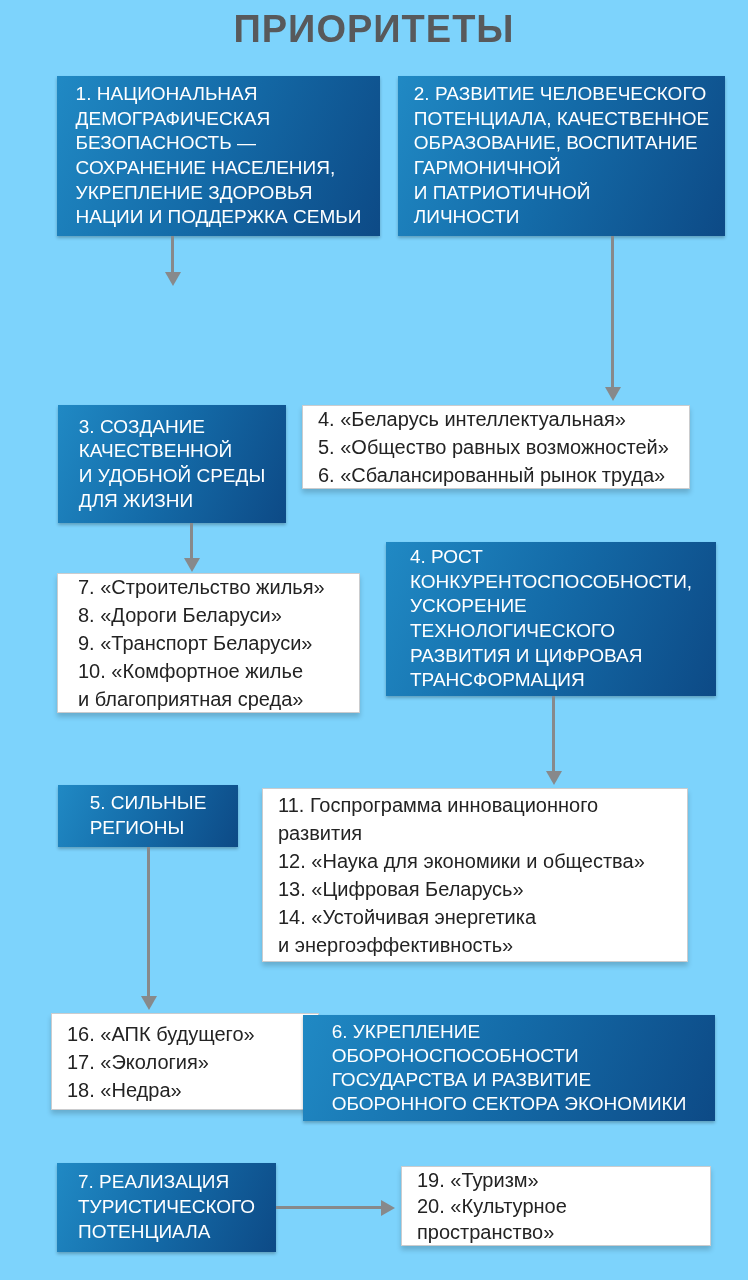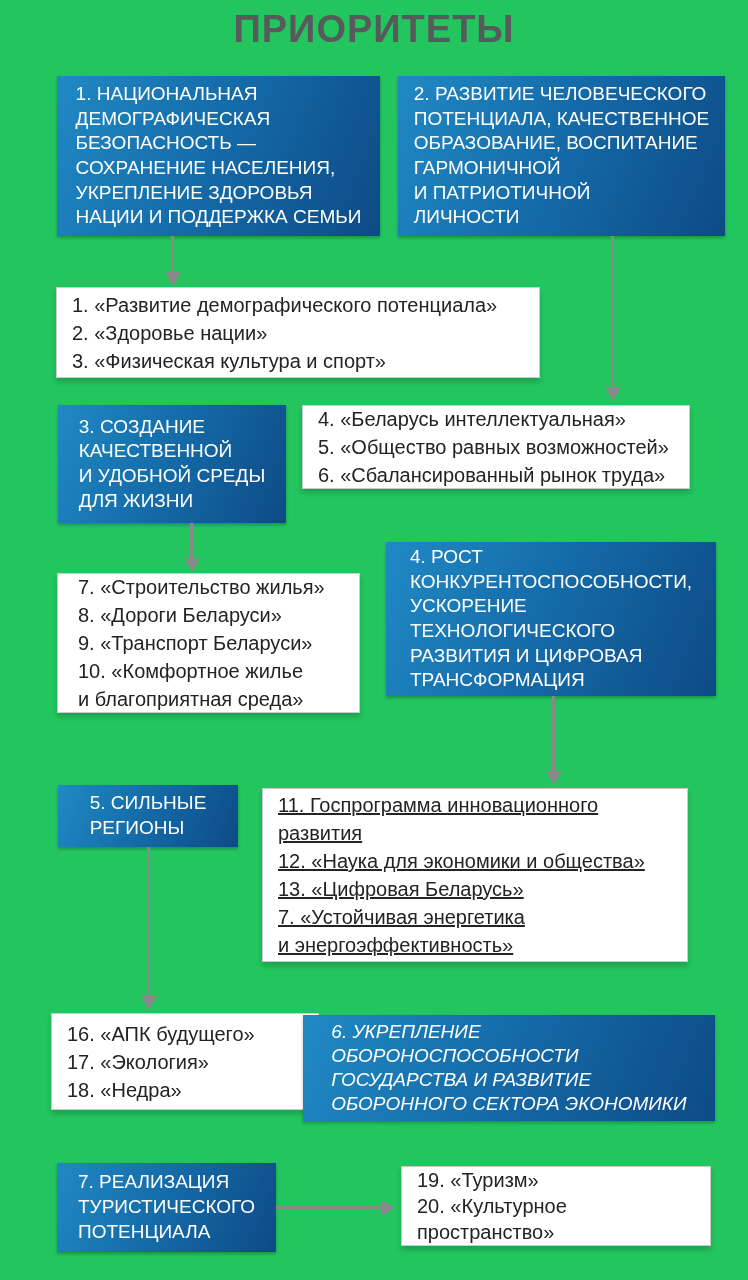--- a/index.html
+++ b/index.html
@@ -1,17 +1,17 @@
 <!DOCTYPE html>
 <html><head>
 <meta charset="utf-8">
 <style>
   html,body{margin:0;padding:0;background:#ffffff;}
   .canvas{
-    position:relative;width:748px;height:1280px;background:#22c55e;
+    position:relative;width:748px;height:1280px;background:#7dd3fc;
     font-family:"Liberation Sans",sans-serif;overflow:hidden;
   }
   .title{
     position:absolute;left:0;top:8px;width:748px;text-align:center;
     font-size:38px;font-weight:bold;color:#58595b;letter-spacing:1px;
   }
   .bluebox{
     position:absolute;box-sizing:border-box;
     background:linear-gradient(112deg,#2089c4 0%,#146ba8 48%,#0d4a86 100%);
     color:#ffffff;display:flex;align-items:center;justify-content:center;
@@ -57,25 +57,20 @@
   <div class="bluebox" style="left:398px;top:76px;width:327px;height:160px;">2. РАЗВИТИЕ ЧЕЛОВЕЧЕСКОГО
 ПОТЕНЦИАЛА, КАЧЕСТВЕННОЕ
 ОБРАЗОВАНИЕ, ВОСПИТАНИЕ
 ГАРМОНИЧНОЙ
 И ПАТРИОТИЧНОЙ
 ЛИЧНОСТИ</div>
 
   <div class="v-arrow" style="left:171px;top:236px;height:37px;"></div>
   <div class="v-arrow" style="left:611px;top:236px;height:152px;"></div>
 
-  <div class="whitebox" style="left:56px;top:287px;width:484px;height:91px;">
-    <div class="item">1. «Развитие демографического потенциала»</div>
-    <div class="item">2. «Здоровье нации»</div>
-    <div class="item">3. «Физическая культура и спорт»</div>
-  </div>
 
   <div class="bluebox" style="left:58px;top:405px;width:228px;height:118px;">3. СОЗДАНИЕ
 КАЧЕСТВЕННОЙ
 И УДОБНОЙ СРЕДЫ
 ДЛЯ ЖИЗНИ</div>
   <div class="whitebox" style="left:302px;top:405px;width:388px;height:84px;">
     <div class="item">4. «Беларусь интеллектуальная»</div>
     <div class="item">5. «Общество равных возможностей»</div>
     <div class="item">6. «Сбалансированный рынок труда»</div>
   </div>
@@ -93,36 +88,36 @@
 КОНКУРЕНТОСПОСОБНОСТИ,
 УСКОРЕНИЕ
 ТЕХНОЛОГИЧЕСКОГО
 РАЗВИТИЯ И ЦИФРОВАЯ
 ТРАНСФОРМАЦИЯ</div>
 
   <div class="v-arrow" style="left:552px;top:696px;height:76px;"></div>
 
   <div class="bluebox" style="left:58px;top:785px;width:180px;height:62px;padding:8px 10px;">5. СИЛЬНЫЕ
 РЕГИОНЫ</div>
-  <div class="whitebox" style="left:262px;top:788px;width:426px;height:174px;text-decoration:underline;">
+  <div class="whitebox" style="left:262px;top:788px;width:426px;height:174px;">
     <div class="item">11. Госпрограмма инновационного развития</div>
     <div class="item">12. «Наука для экономики и общества»</div>
     <div class="item">13. «Цифровая Беларусь»</div>
-    <div class="item">7. «Устойчивая энергетика
+    <div class="item">14. «Устойчивая энергетика
 и энергоэффективность»</div>
   </div>
 
   <div class="v-arrow" style="left:147px;top:847px;height:150px;"></div>
 
   <div class="whitebox" style="left:51px;top:1013px;width:268px;height:97px;">
     <div class="item">16. «АПК будущего»</div>
     <div class="item">17. «Экология»</div>
     <div class="item">18. «Недра»</div>
   </div>
-  <div class="bluebox" style="left:303px;top:1015px;width:412px;height:106px;padding:14px 12px;line-height:1.27;font-style:italic;">6. УКРЕПЛЕНИЕ
+  <div class="bluebox" style="left:303px;top:1015px;width:412px;height:106px;padding:14px 12px;line-height:1.27;">6. УКРЕПЛЕНИЕ
 ОБОРОНОСПОСОБНОСТИ
 ГОСУДАРСТВА И РАЗВИТИЕ
 ОБОРОННОГО СЕКТОРА ЭКОНОМИКИ</div>
 
   <div class="bluebox" style="left:57px;top:1163px;width:219px;height:89px;padding:12px 10px;">7. РЕАЛИЗАЦИЯ
 ТУРИСТИЧЕСКОГО
 ПОТЕНЦИАЛА</div>
   <div class="h-arrow" style="left:276px;top:1206px;width:106px;"></div>
   <div class="whitebox tight" style="left:401px;top:1166px;width:310px;height:80px;">
     <div class="item">19. «Туризм»</div>

